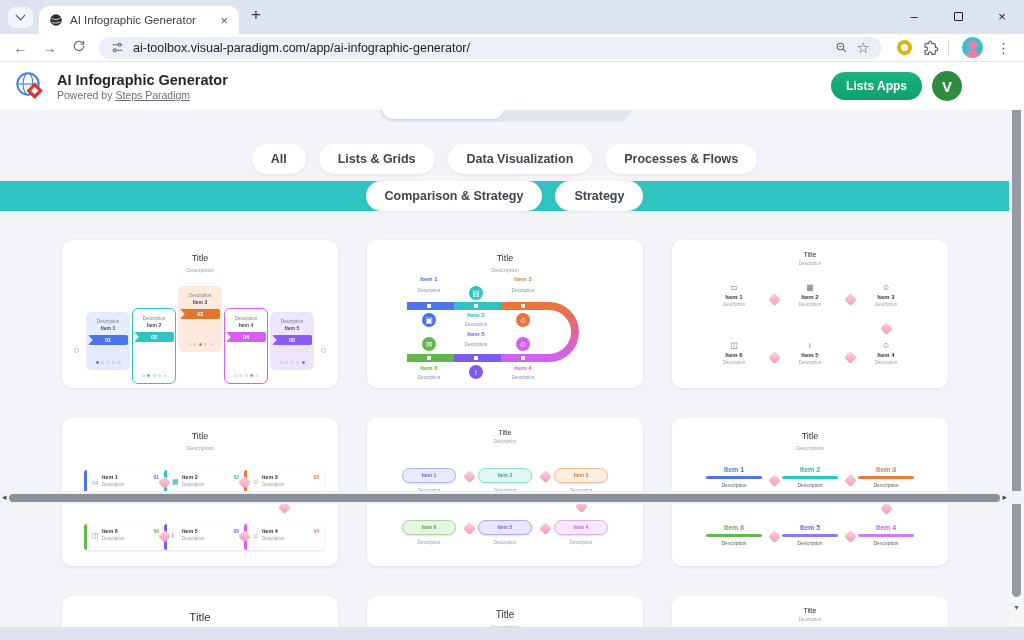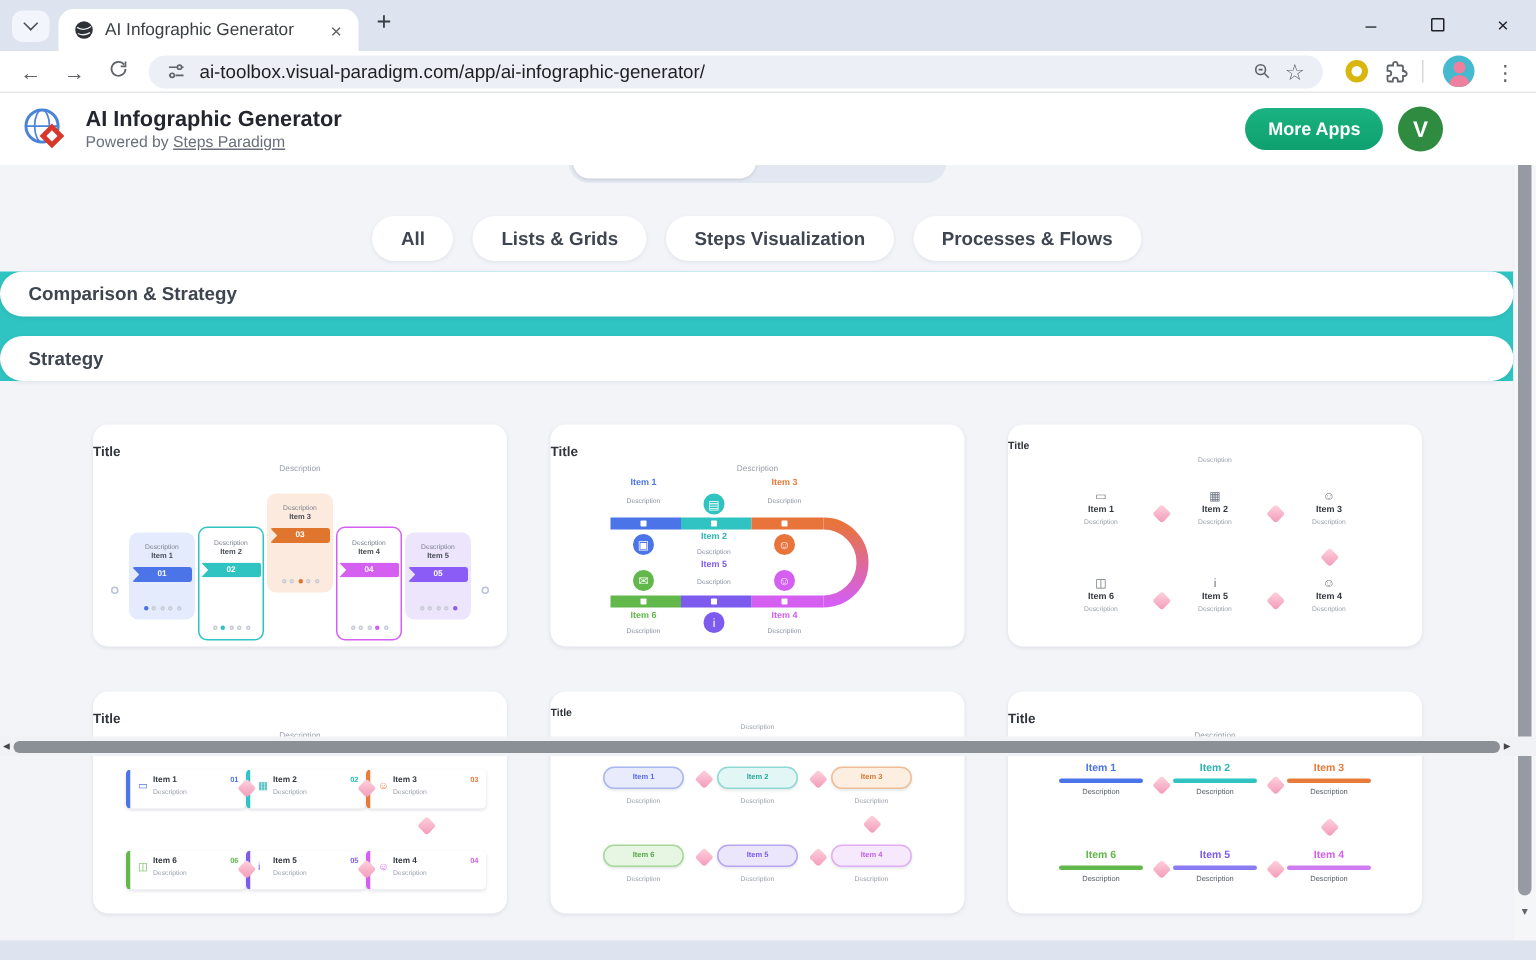--- a/index.html
+++ b/index.html
@@ -37,27 +37,27 @@
   .app-sub a { color:#69707c; }
   .moreapps { margin-left:auto; background:linear-gradient(180deg,#1ab381,#0ea06e); color:#fff; font-size:12px; font-weight:bold; padding:7px 15px; border-radius:17px; border:none; }
   .v-avatar { width:30px; height:30px; border-radius:50%; background:#2e8b3f; color:#fff; font-weight:bold; font-size:15px; display:flex; align-items:center; justify-content:center; }
 
   
   .content { position:absolute; top:110px; left:0; width:1009px; height:517px; background:#f2f4f8; overflow:hidden; }
   .segpartial { position:absolute; top:-16px; left:50%; transform:translateX(-50%); width:252px; height:28px; background:#e3e7f1; border-radius:14px; }
   .segactive { position:absolute; left:3px; top:3px; bottom:3px; width:122px; background:#fff; border-radius:11px; box-shadow:0 1px 2px rgba(0,0,0,.1); }
 
   .chips { display:flex; justify-content:center; gap:13px; margin-top:34px; }
-  .chips.r2 { margin-top:7px;flex-direction:column; }
+  .chips.r2 { margin-top:7px; }
   .chip { background:#fff; height:30px; border-radius:16px; display:flex; align-items:center; padding:0 19px; font-size:12.5px; font-weight:600; color:#3e4450; box-shadow:0 1px 3px rgba(25,35,60,.08); white-space:nowrap; }
   .chip.sel { background:#4a5ae1; color:#fff; }
 
   .grid { width:886px; margin:29px 0 0 62px; display:grid; grid-template-columns:repeat(3,276px); gap:30px 29px; }
   .card { background:#fff; border-radius:10px; height:148px; box-shadow:0 1px 3px rgba(25,35,60,.09); position:relative; overflow:hidden; }
-  .ct { text-align:left; font-size:9px; font-weight:bold; color:#30343c; padding-top:13px; }
+  .ct { text-align:center; font-size:9px; font-weight:normal; color:#30343c; padding-top:13px; }
   .cd { text-align:center; font-size:5.5px; color:#9aa0ab; padding-top:4px; }
   .ct.t-lg { font-size:11.5px; padding-top:15px; }
   .ct.t-md { font-size:10px; }
   .ct.t-sm { font-size:7px; padding-top:11px; }
   .cd.d-sm { font-size:4.5px; padding-top:3px; }
 
   
   .cb{color:#4b74e8}.ct2{color:#2ab6b3}.co{color:#e87a3a}.cm{color:#d45ff0}.cp{color:#7d5bef}.cg{color:#62b84a}
   .dia { position:absolute; width:9px; height:9px; transform:rotate(45deg); background:linear-gradient(135deg,#fdd4e0,#f399b7); border-radius:2px; }
   .gitem { position:absolute; width:76px; text-align:center; transform:translateX(-50%); }
@@ -188,33 +188,33 @@
       <circle cx="17" cy="17" r="13" fill="none" stroke="#4a84d8" stroke-width="2.4"></circle>
       <ellipse cx="17" cy="17" rx="6" ry="13" fill="none" stroke="#4a84d8" stroke-width="1.4"></ellipse>
       <path d="M4 17h26" stroke="#4a84d8" stroke-width="1.4"></path>
       <path d="M25 15l10 10-10 10-10-10z" fill="#d8372c"></path>
       <path d="M25 20.5l4.5 4.5-4.5 4.5-4.5-4.5z" fill="#fff"></path>
     </svg>
     <div class="htxt">
       <span class="app-title">AI Infographic Generator</span>
       <span class="app-sub"><span>Powered by</span> <a href="#">Steps Paradigm</a></span>
     </div>
-    <button class="moreapps">More Apps</button>
+    <button class="moreapps">Lists Apps</button>
     <span class="v-avatar">V</span>
   </div>
 
   <div class="content">
     <div class="segpartial">
         <span class="segactive"></span>
       </div>
 
     <div class="chips">
       <span class="chip">All</span>
       <span class="chip">Lists &amp; Grids</span>
-      <span class="chip">Steps Visualization</span>
+      <span class="chip">Data Visualization</span>
       <span class="chip">Processes &amp; Flows</span>
     </div>
     <div class="chips r2">
       <span class="chip">Comparison &amp; Strategy</span>
       <span class="chip">Strategy</span>
     </div>
 
     <div class="grid">
 
       <div class="card">

